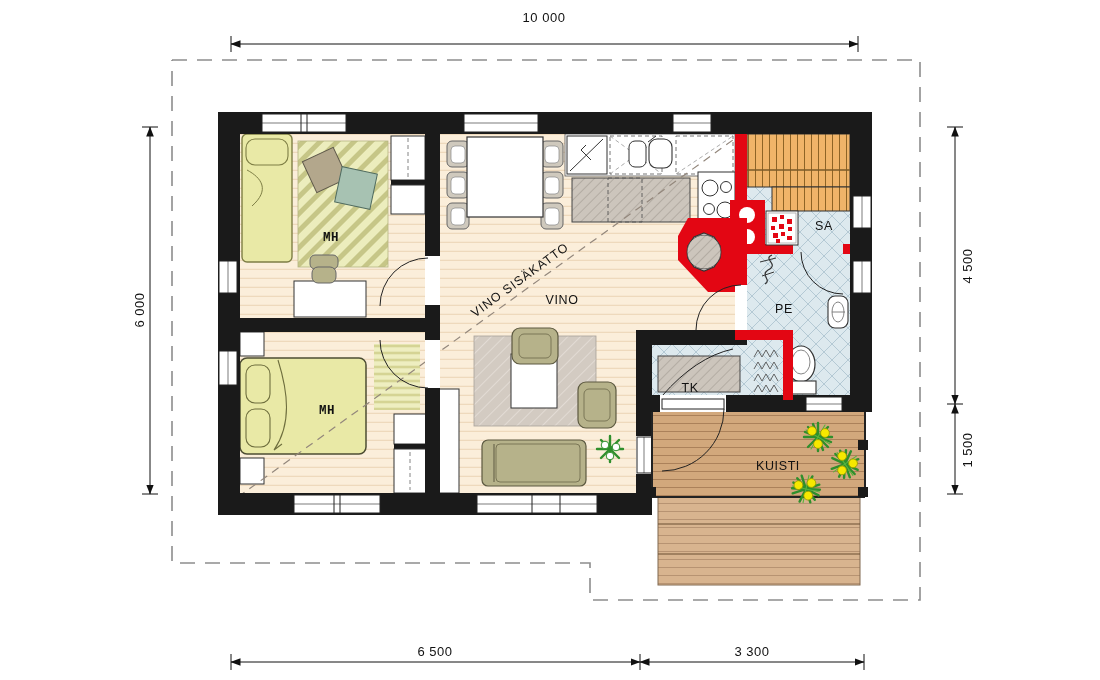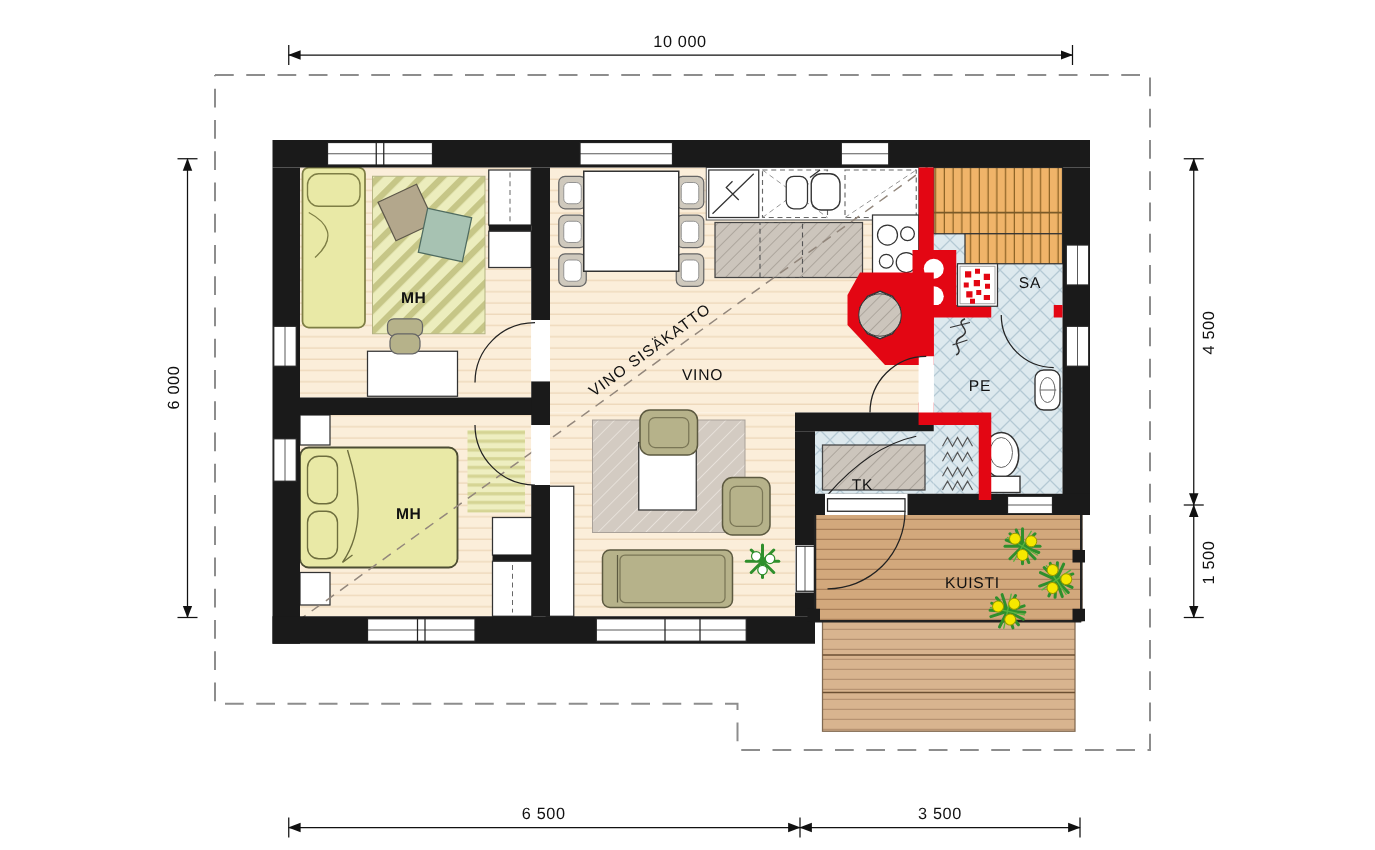--- a/index.html
+++ b/index.html
@@ -1,21 +1,21 @@
 <!DOCTYPE html>
 <html><head>
 <meta charset="utf-8">
 <style>
   html,body{margin:0;padding:0;background:#fff;}
   .stage{position:relative;width:1100px;height:680px;background:#ffffff;
          font-family:"Liberation Sans",sans-serif;overflow:hidden;}
   .stage svg{position:absolute;left:0;top:0;}
   .lbl{position:absolute;transform:translate(-50%,-50%);font-size:12.5px;
        letter-spacing:.6px;color:#111;white-space:nowrap;}
-  .lbl.bold{font-weight:700;letter-spacing:.4px;}
+  .lbl.bold{font-weight:700;letter-spacing:.4px;font-family:Liberation Mono, monospace;}
   .lbl.diag{transform:translate(-50%,-50%) rotate(-36deg);letter-spacing:1px;}
   .dim{position:absolute;transform:translate(-50%,-50%);font-size:13px;
        color:#111;letter-spacing:.5px;white-space:nowrap;}
   .dim.rot{transform:translate(-50%,-50%) rotate(-90deg);}
 </style>
 </head>
 <body>
 
 <div class="stage">
 
@@ -358,20 +358,20 @@
 
 <div class="lbl bold" style="left:331px;top:238px">MH</div>
 <div class="lbl bold" style="left:327px;top:411px">MH</div>
 <div class="lbl" style="left:562px;top:300px">VINO</div>
 <div class="lbl" style="left:824px;top:226px">SA</div>
 <div class="lbl" style="left:784px;top:309px">PE</div>
 <div class="lbl" style="left:690px;top:388px">TK</div>
 <div class="lbl" style="left:778px;top:466px">KUISTI</div>
 <div class="lbl diag" style="left:520px;top:280px">VINO SISÄKATTO</div>
 
-<div class="dim" style="left:544px;top:33px">10 000</div>
+<div class="dim" style="left:544px;top:17px">10 000</div>
 <div class="dim rot" style="left:139px;top:310px">6 000</div>
 <div class="dim rot" style="left:967px;top:266px">4 500</div>
 <div class="dim rot" style="left:967px;top:450px">1 500</div>
 <div class="dim" style="left:435px;top:651px">6 500</div>
-<div class="dim" style="left:752px;top:651px">3 500</div>
+<div class="dim" style="left:752px;top:651px">3 300</div>
 
 </div>
 
 </body></html>

